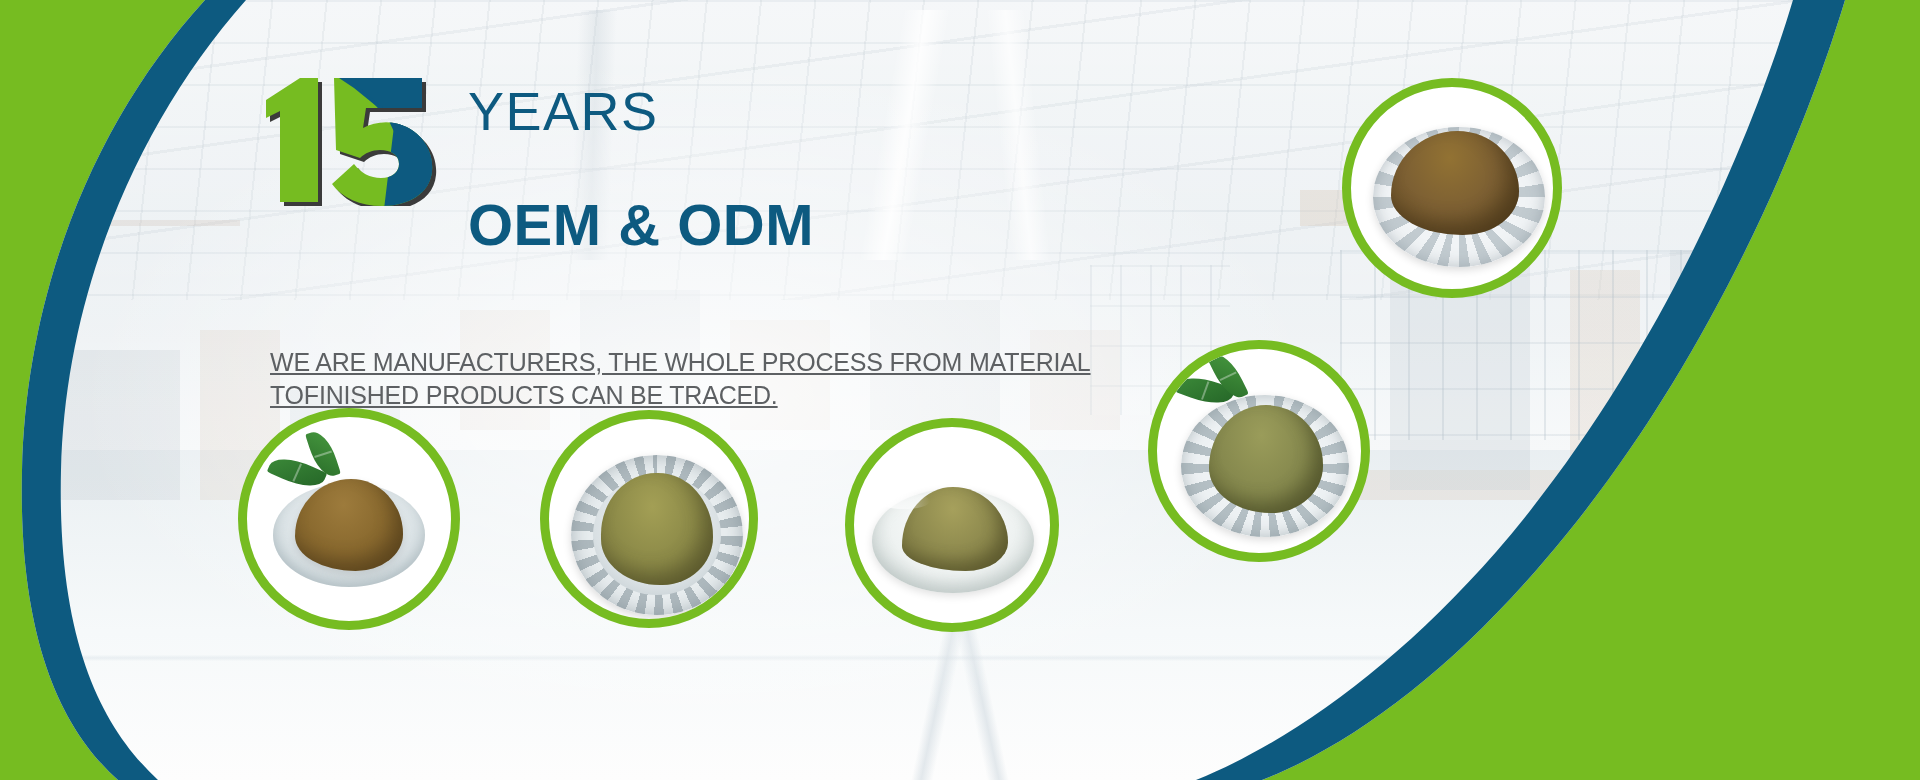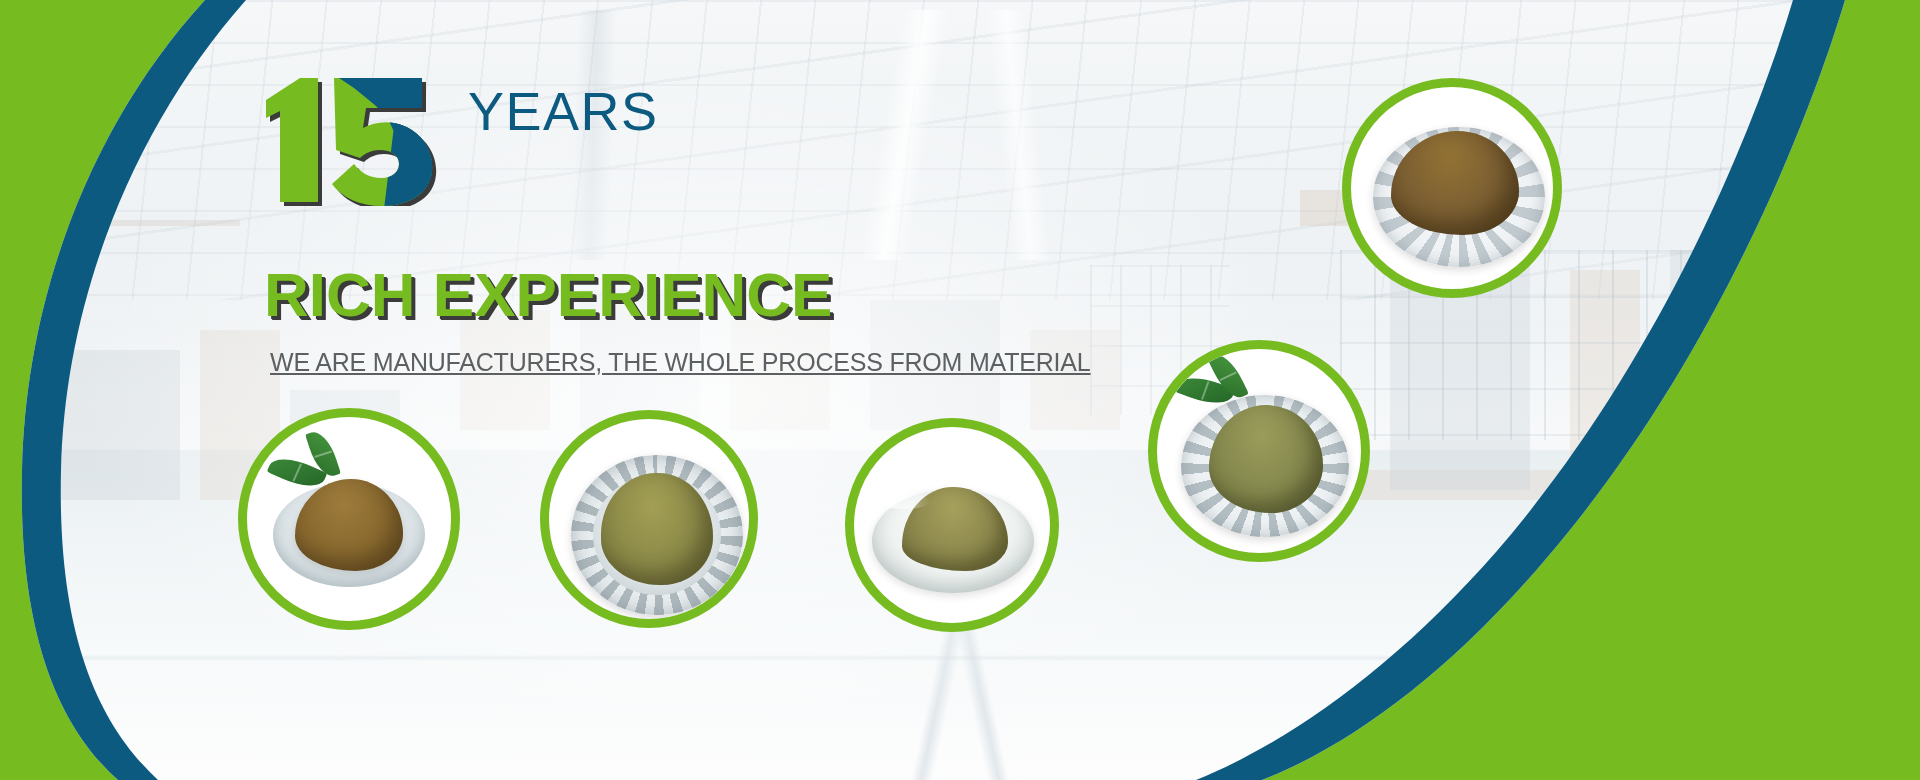--- a/index.html
+++ b/index.html
@@ -269,25 +269,26 @@
             <polygon points="44,-10 200,-10 200,110 92,22" fill="#0d5a80"></polygon>
             <polygon points="120,40 200,40 200,160 176,160" fill="#0d5a80"></polygon>
             <polygon points="98,22 200,110 200,160 120,160 132,60" fill="#0d5a80"></polygon>
           </g>
         </svg>
       </div>
 
       <div class="years">YEARS</div>
     </div>
 
-
-    <div class="richexp">RICH EXPERIENCE</div>
+    <div class="oemodm">OEM &amp; ODM</div>
+
 
     <div class="subtitle">
       <div>WE ARE MANUFACTURERS, THE WHOLE PROCESS FROM MATERIAL</div>
+      <div>TOFINISHED PRODUCTS CAN BE TRACED.</div>
     </div>
   </div>
 
   <div class="circle" style="left:238px; top:408px; width:222px; height:222px;">
     <div class="bowl-stage">
       <div class="bowl" style="left:26px; top:66px; width:152px; height:104px;
            background:radial-gradient(ellipse at 50% 38%, #f4f7f8 0%, #dbe3e6 60%, #c3ced3 100%);
            box-shadow:inset 0 -6px 12px rgba(150,165,172,.5);"></div>
       <div class="powder" style="left:48px; top:62px; width:108px; height:92px;
            border-radius:52% 48% 44% 56% / 62% 60% 40% 38%;

